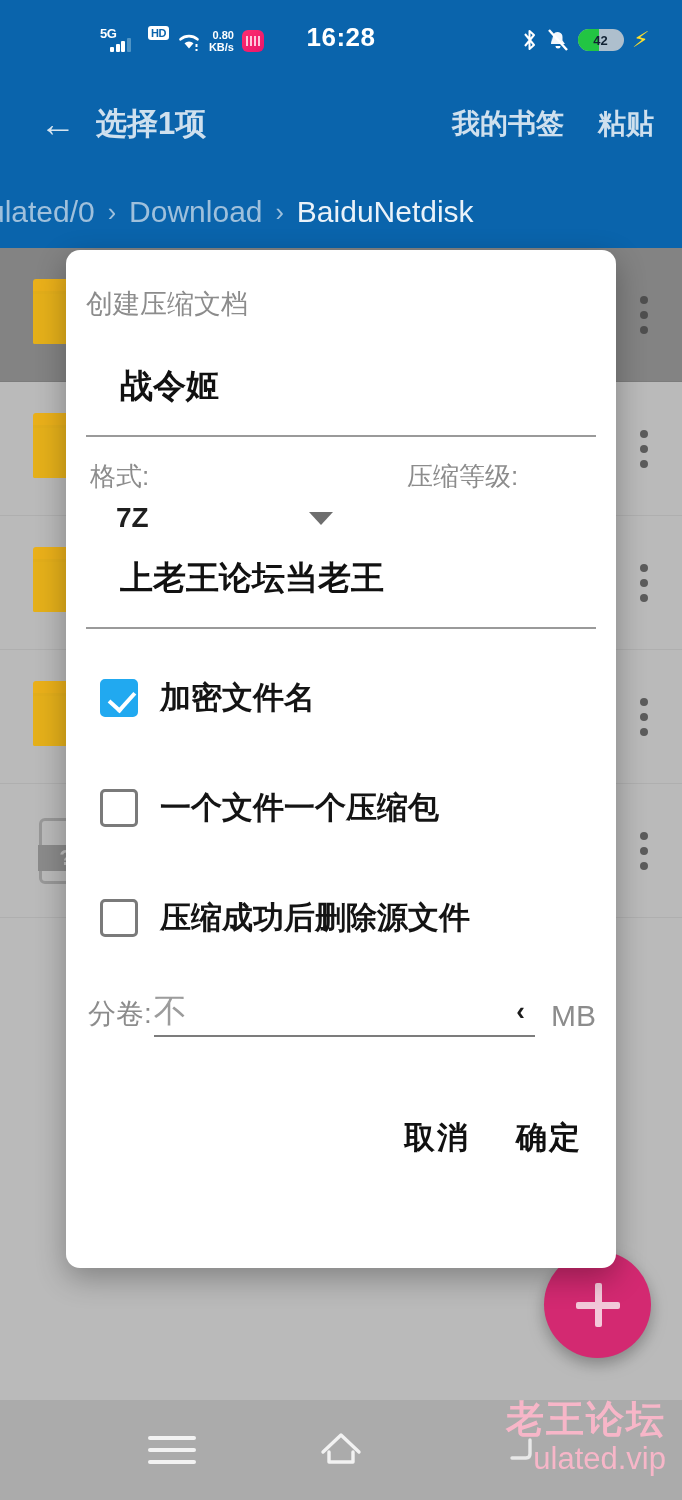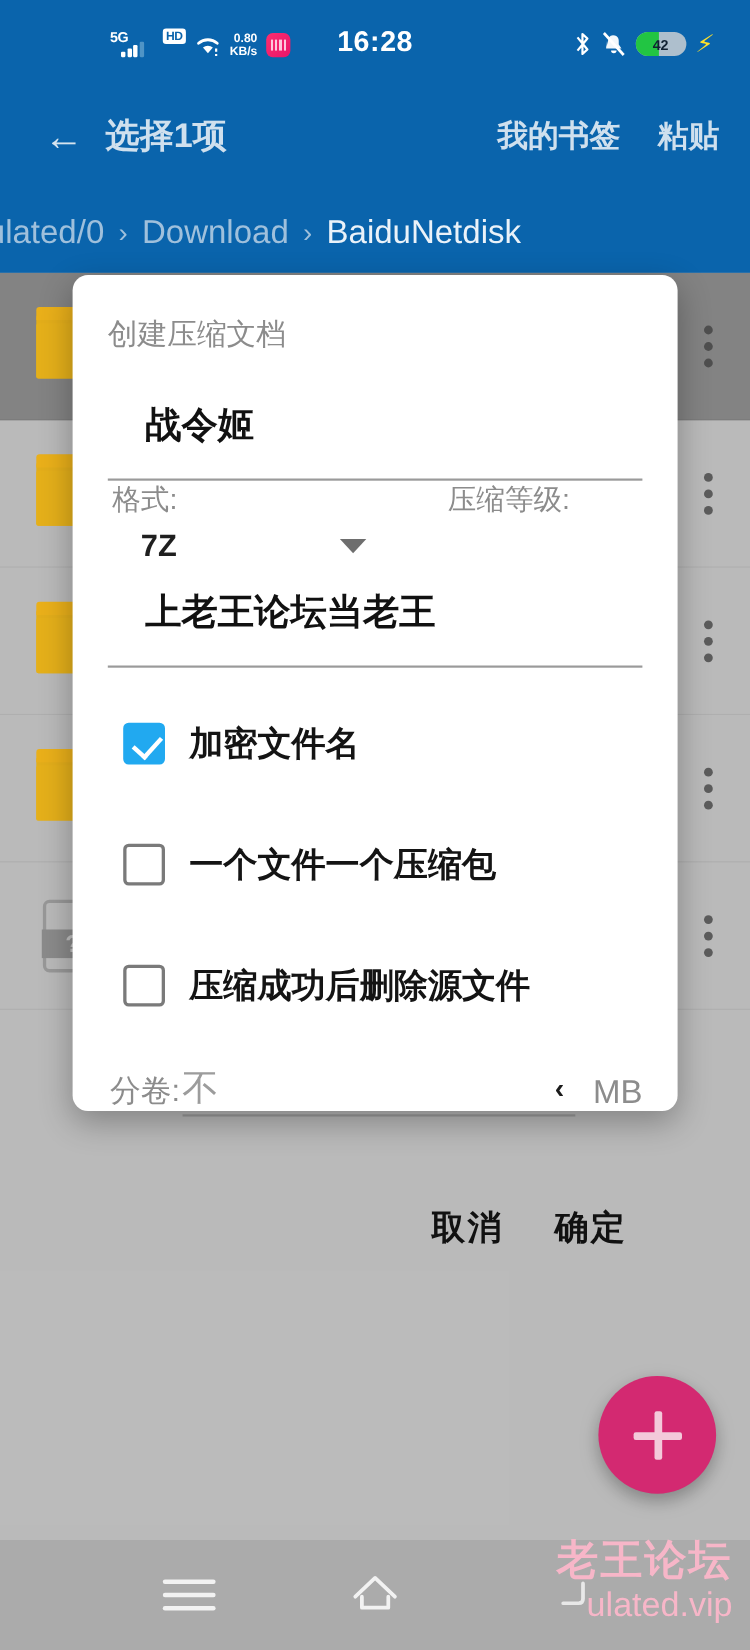--- a/index.html
+++ b/index.html
@@ -139,32 +139,32 @@
     content:""; position:absolute; background:#f2c3d6; border-radius:2px;
   }
   .fab .plus::before { left:0; top:19px; width:44px; height:7px; }
   .fab .plus::after  { top:0; left:19px; height:44px; width:7px; }
 
   
   .scrim { position:absolute; left:0; top:248px; width:682px; bottom:0; background:rgba(255,255,255,.10); pointer-events:none; }
 
   
   .dialog {
-    position:absolute; left:66px; top:250px; width:550px; height:760px;
+    position:absolute; left:66px; top:250px; width:550px; height:1018px;
     background:#fff; border-radius:14px;
     box-shadow:0 10px 30px rgba(0,0,0,.30);
-    padding:0 32px;
+    padding:0 20px;
   }
   .dlg-title { font-size:27px; color:#8c8c8c; margin-top:36px; }
 
   .name-field { margin-top:42px; }
   .name-value { font-size:33px; font-weight:bold; color:#111; padding-left:34px; }
   .underline { height:2px; background:#9a9a9a; margin-top:26px; }
 
-  .opt-row { display:flex; }
+  .opt-row { display:flex; margin-top:22px; }
   .opt-col { width:50%; position:relative; }
   .opt-label { font-size:26px; color:#8c8c8c; padding-left:4px; }
   .opt-col.c2 .opt-label { padding-left:66px; }
   .opt-sel { display:flex; align-items:center; margin-top:8px; }
   .opt-val { font-size:28px; font-weight:bold; color:#1f1f1f; padding-left:30px; }
   .opt-col.c2 .opt-val { padding-left:90px; }
   .caret {
     margin-left:auto; margin-right:8px;
     width:0;height:0; border-left:12px solid transparent; border-right:12px solid transparent;
     border-top:13px solid #6e6e6e;

